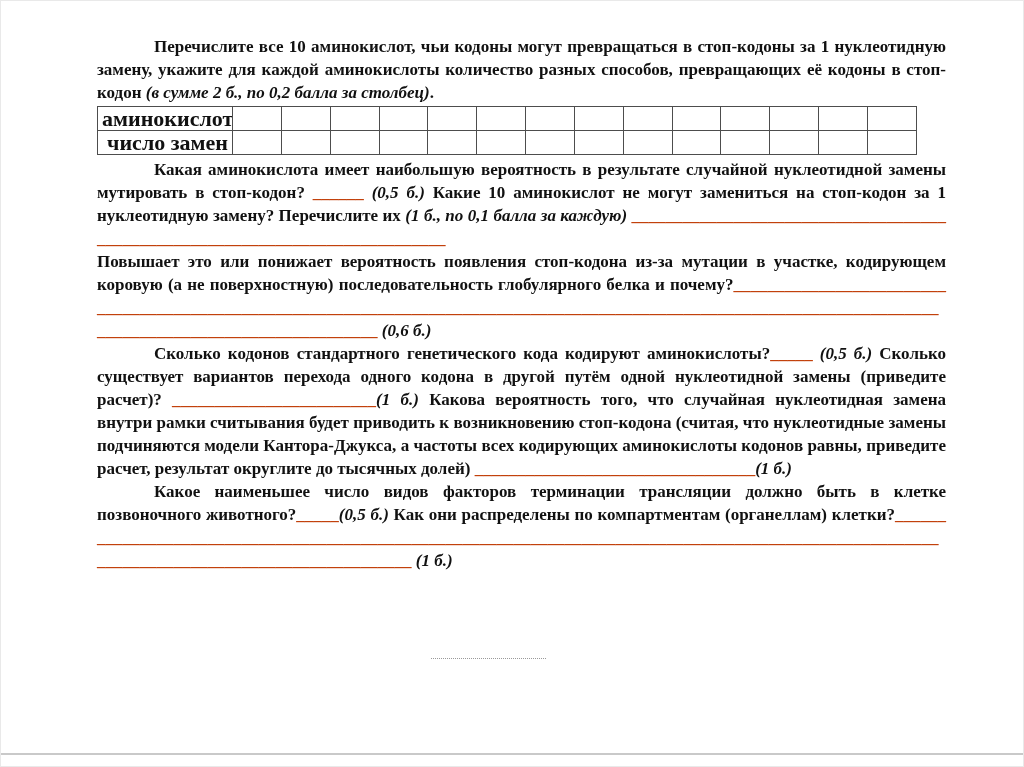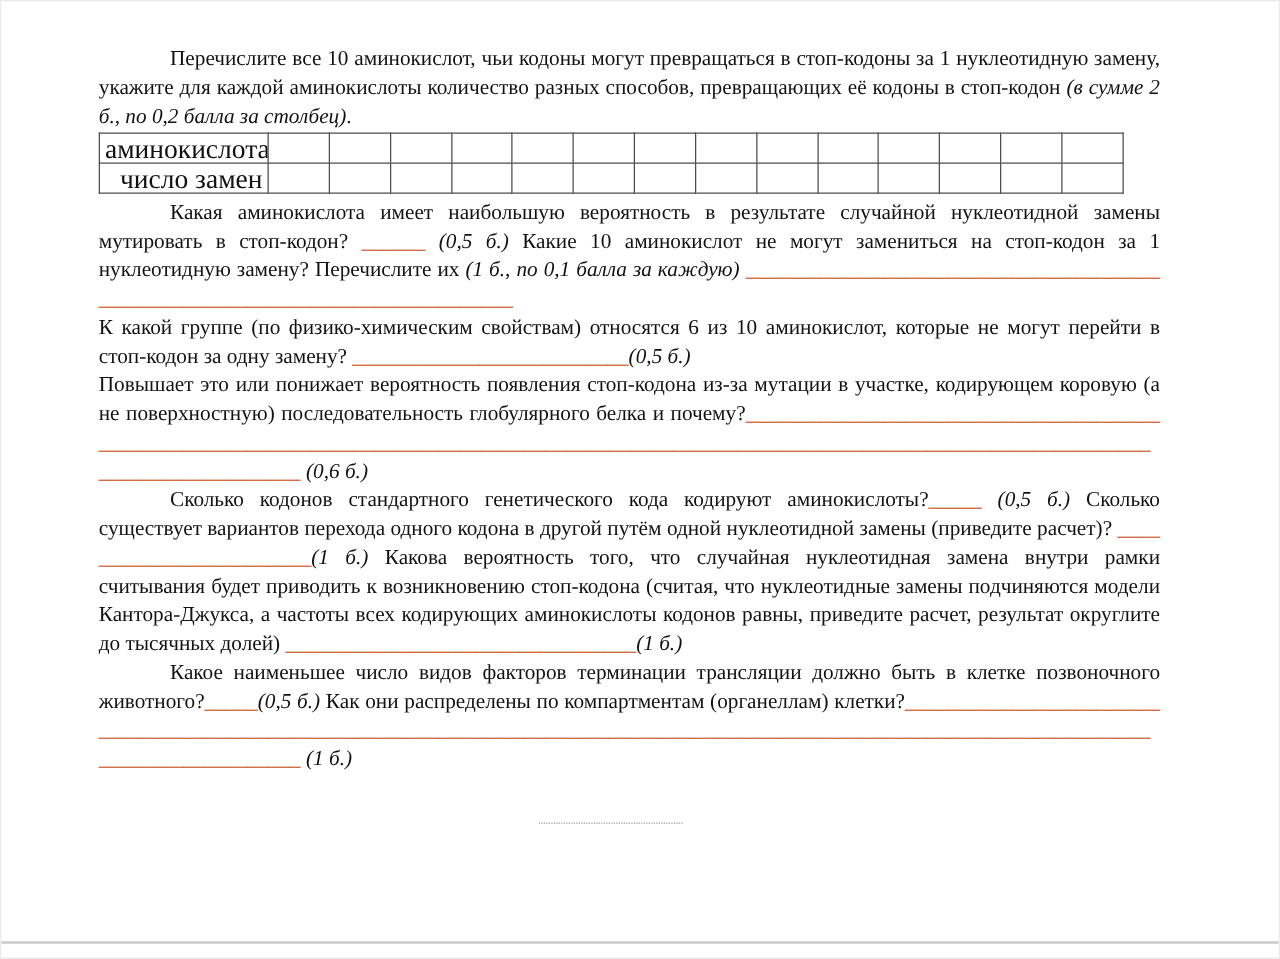--- a/index.html
+++ b/index.html
@@ -10,26 +10,27 @@
   }
   .slide {
     position: relative;
     width: 1022px; height: 765px;
     background: #ffffff;
     border: 1px solid #e9e9e9;
     overflow: hidden;
   }
   .content {
     position: absolute;
-    left: 78px; top: 34px;
+    left: 96px; top: 34px;
     width: 849px;
     color: #111111;
     font-size: 17px;
     line-height: 23px;
     text-align: justify;
+    font-weight: bold;
   }
   p.para { margin: 0; padding: 0; }
   p.indent { text-indent: 57px; }
   .it { font-style: italic; }
   .blank {
     word-break: break-all;
     white-space: normal;
     color: #c2410c;
   }
   table.grid {
@@ -103,21 +104,20 @@
             <td></td>
             <td></td>
             <td></td>
             <td></td>
           </tr>
         </tbody>
     </table>
 
     <p class="para indent"><span>Какая аминокислота имеет наибольшую вероятность в результате случайной нуклеотидной замены мутировать в стоп-кодон? </span><span class="blank">______</span><span> </span><span class="it">(0,5 б.)</span><span> Какие 10 аминокислот не могут замениться на стоп-кодон за 1 нуклеотидную замену? Перечислите их </span><span class="it">(1 б., по 0,1 балла за каждую)</span><span> </span><span class="blank">______________________________________________________________________________</span></p>
 
-    <p class="para"><span>К какой группе (по физико-химическим свойствам) относятся 6 из 10 аминокислот, которые не могут перейти в стоп-кодон за одну замену? </span><span class="blank">__________________________</span><span class="it">(0,5 б.)</span></p>
 
     <p class="para"><span>Повышает это или понижает вероятность появления стоп-кодона из-за мутации в участке, кодирующем коровую (а не поверхностную) последовательность глобулярного белка и почему?</span><span class="blank">_____________________________________________________________________________________________________________________________________________________________</span><span> </span><span class="it">(0,6 б.)</span></p>
 
     <p class="para indent"><span>Сколько кодонов стандартного генетического кода кодируют аминокислоты?</span><span class="blank">_____</span><span> </span><span class="it">(0,5 б.)</span><span> Сколько существует вариантов перехода одного кодона в другой путём одной нуклеотидной замены (приведите расчет)? </span><span class="blank">________________________</span><span class="it">(1 б.)</span><span> Какова вероятность того, что случайная нуклеотидная замена внутри рамки считывания будет приводить к возникновению стоп-кодона (считая, что нуклеотидные замены подчиняются модели Кантора-Джукса, а частоты всех кодирующих аминокислоты кодонов равны, приведите расчет, результат округлите до тысячных долей) </span><span class="blank">_________________________________</span><span class="it">(1 б.)</span></p>
 
     <p class="para indent"><span>Какое наименьшее число видов факторов терминации трансляции должно быть в клетке позвоночного животного?</span><span class="blank">_____</span><span class="it">(0,5 б.)</span><span> Как они распределены по компартментам (органеллам) клетки?</span><span class="blank">______________________________________________________________________________________________________________________________________________</span><span> </span><span class="it">(1 б.)</span></p>
 
   </div>
 
   <div class="dotted-line"></div>

